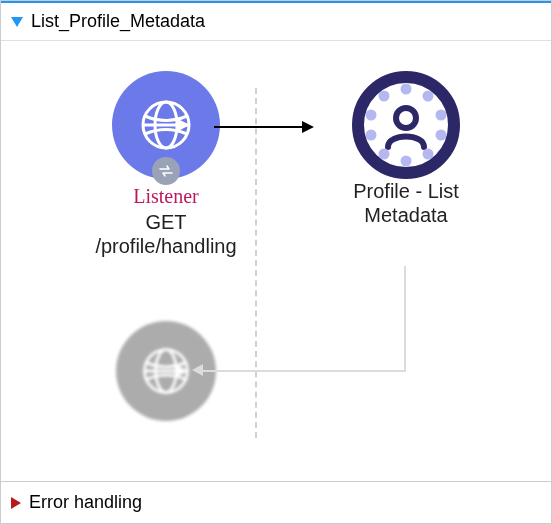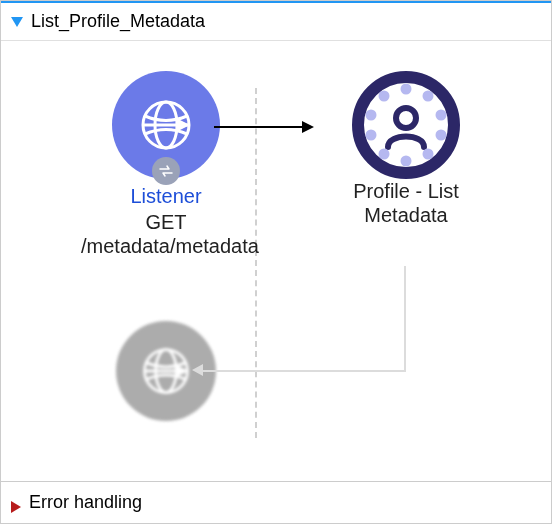--- a/index.html
+++ b/index.html
@@ -11,42 +11,42 @@
     .arrow-toggle { width: 0; height: 0; margin-right: 8px; }
     .arrow-down { border-left: 6px solid transparent; border-right: 6px solid transparent; border-top: 10px solid #2196F3; }
     .arrow-right { border-top: 6px solid transparent; border-bottom: 6px solid transparent; border-left: 10px solid #B71C1C; }
     .flow-area { position: relative; height: 440px; }
     .divider-dashed { position: absolute; left: 254px; top: 47px; height: 350px; border-left: 2px dashed #d0d0d0; }
 
     .node { position: absolute; text-align: center; }
 
     .listener-node { left: 80px; top: 30px; width: 170px; }
     .listener-circle { width: 108px; height: 108px; border-radius: 50%; background: #6B7AE8; margin: 0 auto; position: relative; display: flex; align-items: center; justify-content: center; }
-    .listener-label { color: #1d4ed8; font-size: 20px; margin-top: 6px; }
+    .listener-label { color: #be185d; font-size: 20px; margin-top: 6px; font-family: Liberation Serif, serif; }
     .listener-desc { color: #222; font-size: 20px; margin-top: 2px; line-height: 1.2; }
 
     .profile-node { left: 320px; top: 30px; width: 170px; }
     .profile-circle { width: 108px; height: 108px; border-radius: 50%; background: #fff; border: 12px solid #2C2767; margin: 0 auto; position: relative; display: flex; align-items: center; justify-content: center; }
     .dots { position: absolute; width: 100%; height: 100%; top: 0; left: 0; }
     .dot { position: absolute; width: 11px; height: 11px; border-radius: 50%; background: #B5B8F0; transform: translate(-50%, -50%); }
     .profile-title { color: #222; font-size: 20px; line-height: 1.2; }
 
     .response-node { left: 90px; top: 280px; width: 150px; }
     .response-circle { width: 100px; height: 100px; border-radius: 50%; background: #9e9e9e; margin: 0 auto; display: flex; align-items: center; justify-content: center; filter: blur(1.8px); opacity: 0.85; }
 
     .conn-arrow { position: absolute; left: 213px; top: 80px; width: 100px; display: flex; align-items: center; }
     .conn-line { flex: 1; height: 2px; background: #000; }
     .conn-head { width: 0; height: 0; border-top: 6px solid transparent; border-bottom: 6px solid transparent; border-left: 12px solid #000; }
 
     .conn-faded { position: absolute; }
     .conn-v { left: 403px; top: 225px; width: 2px; height: 105px; background: #dcdcdc; }
     .conn-h { left: 201px; top: 329px; width: 204px; height: 2px; background: #dcdcdc; }
     .conn-head-left { position: absolute; left: 191px; top: 323px; width: 0; height: 0; border-top: 6px solid transparent; border-bottom: 6px solid transparent; border-right: 11px solid #dcdcdc; }
 
-    .error-section { display: flex; align-items: flex-end; padding: 10px 10px; font-size: 18px; border-top: 1px solid #ccc; }
+    .error-section { display: flex; align-items: center; padding: 10px 10px; font-size: 18px; border-top: 1px solid #ccc; }
 
     .sync-badge { position: absolute; bottom: -6px; left: 50%; transform: translateX(-50%); width: 28px; height: 28px; border-radius: 50%; background: #9aa2b8; display: flex; align-items: center; justify-content: center; }
   </style>
 </head>
 <body>
 
 <div class="panel">
   <div class="top-border"></div>
 
   <div class="section-header">
@@ -68,21 +68,21 @@
           <polygon points="40,23 54,30 40,37" fill="#fff"></polygon>
         </svg>
         <div class="sync-badge">
           <svg width="18" height="18" viewBox="0 0 18 18">
             <path d="M3 7 L12 7 L10 4" fill="none" stroke="#fff" stroke-width="1.5" stroke-linecap="round" stroke-linejoin="round"></path>
             <path d="M15 11 L6 11 L8 14" fill="none" stroke="#fff" stroke-width="1.5" stroke-linecap="round" stroke-linejoin="round"></path>
           </svg>
         </div>
       </div>
       <div class="listener-label">Listener</div>
-      <div class="listener-desc">GET /metadata/metadata</div>
+      <div class="listener-desc">GET /profile/handling</div>
     </div>
 
     <div class="conn-arrow">
       <div class="conn-line"></div>
       <div class="conn-head"></div>
     </div>
 
     <div class="node profile-node">
       <div class="profile-circle">
         <div class="dots">

